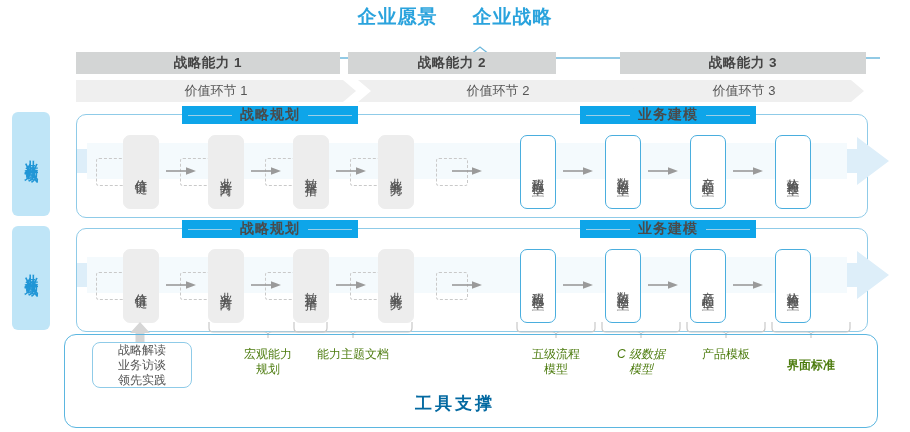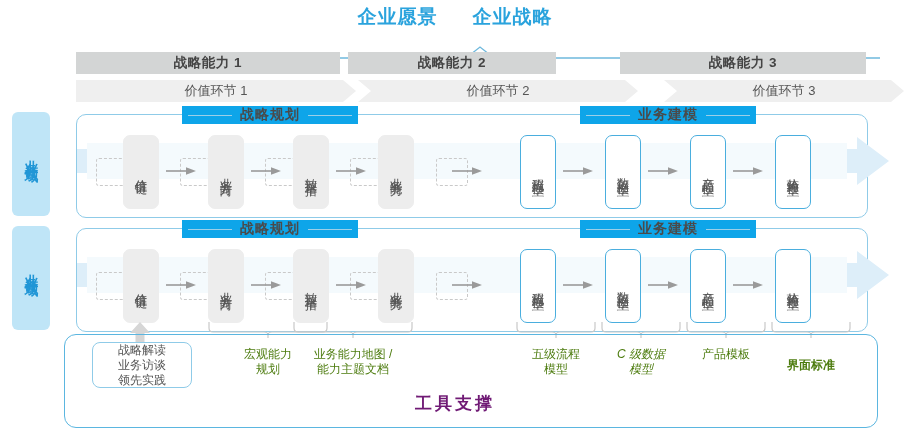--- a/index.html
+++ b/index.html
@@ -94,21 +94,21 @@
   }
   .up-arrow{position:absolute;width:22px;height:26px;}
 
   
   #footer-frame{
     position:absolute;left:64px;top:334px;width:812px;height:92px;
     border:1.5px solid #5bb6e0;border-radius:12px;background:transparent;
   }
   #footer-title{
     position:absolute;left:0;top:392px;width:910px;text-align:center;
-    font-size:17px;font-weight:bold;color:#701a75;letter-spacing:3px;
+    font-size:17px;font-weight:bold;color:#0369a1;letter-spacing:3px;
   }
 </style>
 </head>
 <body>
 
 <div id="title-row">
   <span>企业愿景</span>
   <span id="title-gap"></span>
   <span>企业战略</span>
 </div>
@@ -126,21 +126,21 @@
 <div class="cap-bar" style="left:620px;width:246px;">
   <span>战略能力 3</span>
 </div>
 
 <div class="chev c1" style="left:76px;width:280px;">
   <span>价值环节 1</span>
 </div>
 <div class="chev c2" style="left:358px;width:280px;">
   <span>价值环节 2</span>
 </div>
-<div class="chev c2" style="left:664px;width:240px;">
+<div class="chev c2" style="left:624px;width:240px;">
   <span>价值环节 3</span>
 </div>
 
 <div class="domain-label" style="top:112px;height:104px;">
   <span>业务领域 1</span>
 </div>
 <div class="domain-label" style="top:226px;height:104px;">
   <span>业务领域 2</span>
 </div>
 
@@ -331,21 +331,20 @@
   <span>战略解读</span>
   <span>业务访谈</span>
   <span>领先实践</span>
 </div>
 
 <div class="tool-label" style="left:208px;top:347px;width:120px;">
   <div>宏观能力</div>
   <div>规划</div>
 </div>
 <div class="tool-label" style="left:293px;top:347px;width:120px;">
-  <div>业务能力地图 /</div>
   <div>能力主题文档</div>
 </div>
 <div class="tool-label" style="left:516px;top:347px;width:80px;">
   <div>五级流程</div>
   <div>模型</div>
 </div>
 <div class="tool-label" style="left:601px;top:347px;width:80px;font-style:italic;">
   <div>C 级数据</div>
   <div>模型</div>
 </div>

